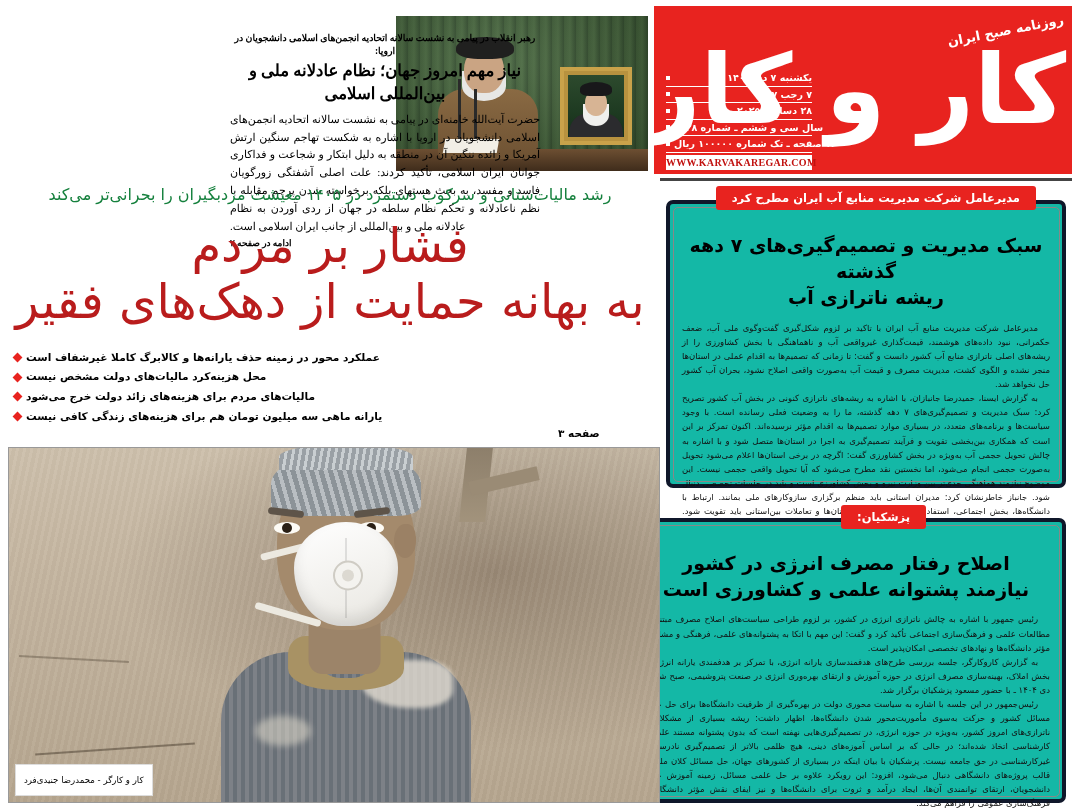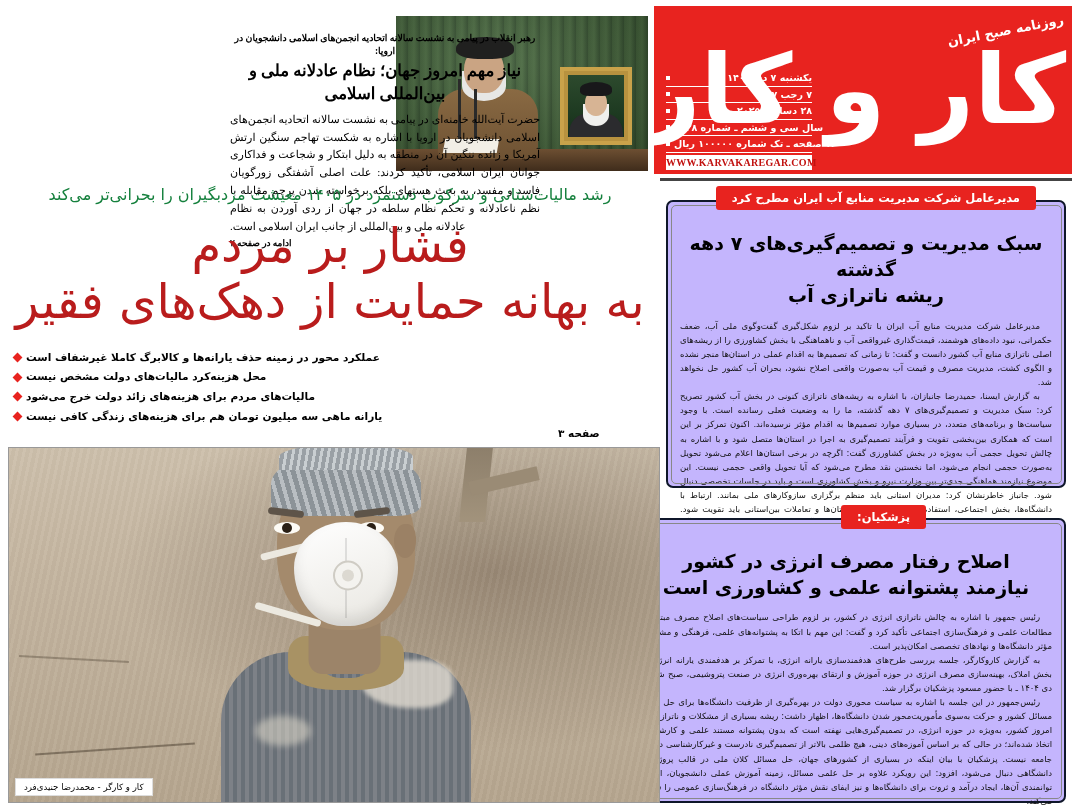--- a/index.html
+++ b/index.html
@@ -232,23 +232,23 @@
   .rule-thick {
     position: absolute;
     top: 178px; right: 4px;
     width: 412px; height: 3px;
     background: #444;
   }
 
   
   .story-box {
     position: absolute;
-    border: 2px solid #0f172a;
+    border: 4px solid #0f172a;
     border-radius: 7px;
-    background: #c4b5fd;
+    background: #14b8a6;
     margin-left: 27px;
   }
   .story-box::after {
     content: "";
     position: absolute;
     inset: 2.5px;
     border: 1px solid #888;
     border-radius: 5px;
     pointer-events: none;
   }
@@ -514,21 +514,21 @@
     position: absolute; left: 50%; bottom: 244px; transform: translateX(48px);
     width: 22px; height: 34px;
     background: #9b8165; border-radius: 50% 40% 50% 50%;
   }
 
   .photo-credit {
     position: absolute;
     left: 6px; bottom: 6px;
     background: #fff;
     font-size: 8.6px;
-    padding: 3px 8px;
+    padding: 10px 8px;
     border: 1px solid #ddd;
     z-index: 10;
     white-space: nowrap;
   }
 </style>
 </head>
 <body>
 
 <div class="masthead">
   <div class="masthead-tagline">روزنامه صبح ایران</div>

